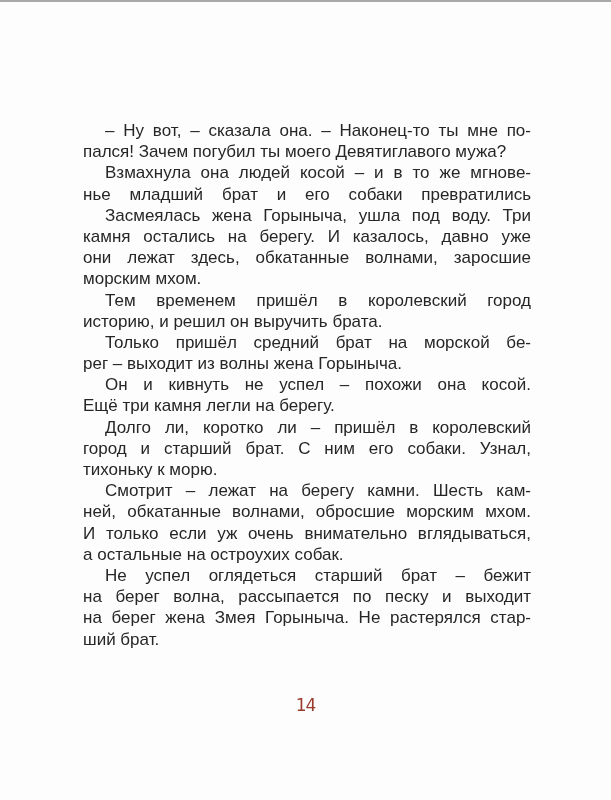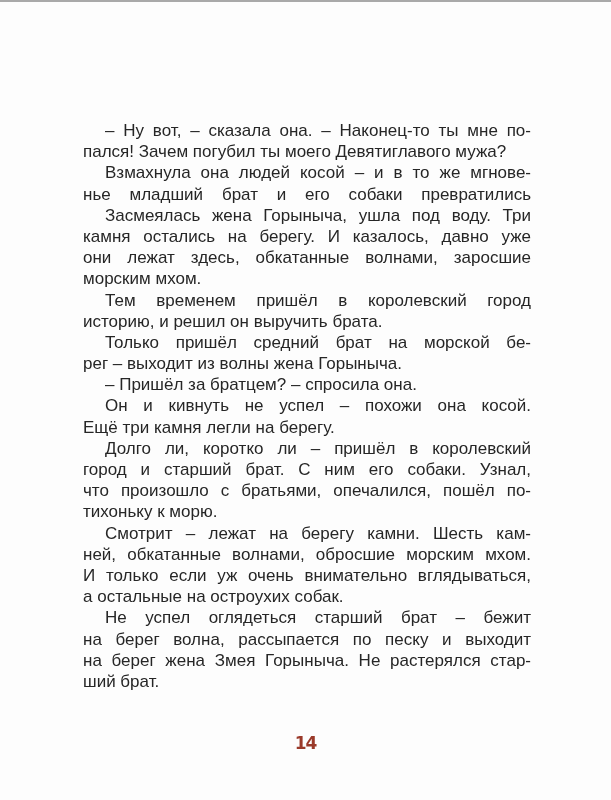--- a/index.html
+++ b/index.html
@@ -23,24 +23,24 @@
   .line {
     display: block;
     height: 21.2px;
     white-space: nowrap;
     text-align: justify;
     text-align-last: justify;
   }
   .line.indent { padding-left: 22px; }
   .line.last { text-align-last: left; }
   .page-number {
-    position: absolute; left: 0; width: 611px; top: 733px;
+    position: absolute; left: 0; width: 611px; top: 695px;
     text-align: center;
     font-family: "DejaVu Sans", sans-serif;
-    font-weight: bold;
+    font-weight: normal;
     font-size: 17px;
     color: #9a3a2a;
     letter-spacing: -1px;
   }
 </style>
 </head>
 <body>
 
 <div class="top-bar"></div>
 
@@ -56,28 +56,26 @@
   <span class="line">камня остались на берегу. И казалось, давно уже</span>
   <span class="line">они лежат здесь, обкатанные волнами, заросшие</span>
   <span class="line last">морским мхом.</span>
 
   <span class="line indent">Тем временем пришёл в королевский город</span>
   <span class="line last">историю, и решил он выручить брата.</span>
 
   <span class="line indent">Только пришёл средний брат на морской бе-</span>
   <span class="line last">рег – выходит из волны жена Горыныча.</span>
 
-  <span class="line indent last">– Пришёл за братцем? – спросила она.</span>
 
   <span class="line indent">Он и кивнуть не успел – похожи она косой.</span>
   <span class="line last">Ещё три камня легли на берегу.</span>
 
   <span class="line indent">Долго ли, коротко ли – пришёл в королевский</span>
   <span class="line">город и старший брат. С ним его собаки. Узнал,</span>
-  <span class="line">что произошло с братьями, опечалился, пошёл по-</span>
   <span class="line last">тихоньку к морю.</span>
 
   <span class="line indent">Смотрит – лежат на берегу камни. Шесть кам-</span>
   <span class="line">ней, обкатанные волнами, обросшие морским мхом.</span>
   <span class="line">И только если уж очень внимательно вглядываться,</span>
   <span class="line last">а остальные на остроухих собак.</span>
 
   <span class="line indent">Не успел оглядеться старший брат – бежит</span>
   <span class="line">на берег волна, рассыпается по песку и выходит</span>
   <span class="line">на берег жена Змея Горыныча. Не растерялся стар-</span>

